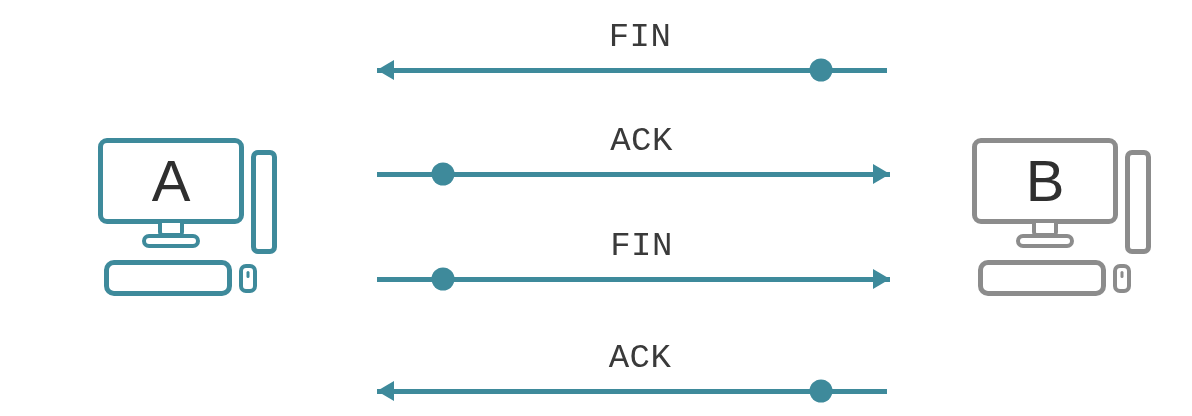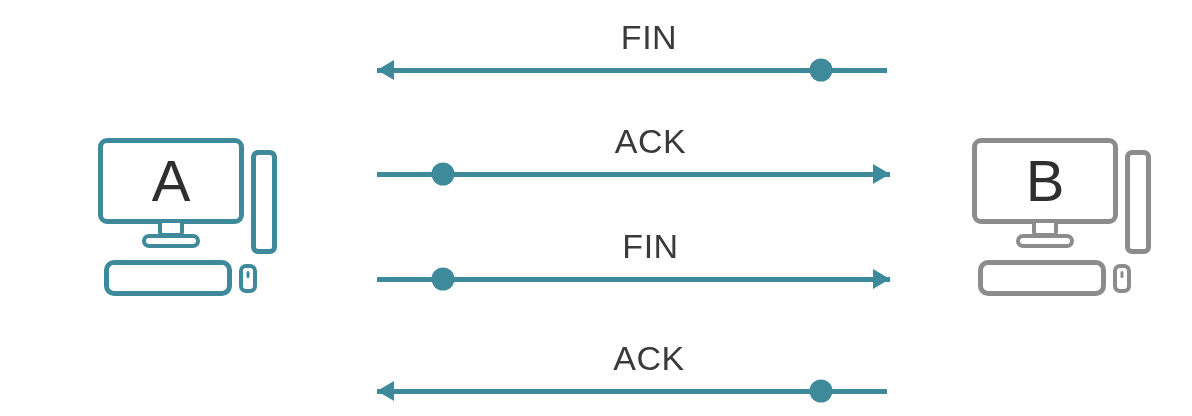--- a/index.html
+++ b/index.html
@@ -117,28 +117,29 @@
     background: currentColor;
   }
 
   
   .msg-row {
     position: absolute;
     height: 70px;
   }
   .msg-label {
     position: absolute;
-    left: 17px;
+    left: 8px;
     top: 0;
     width: 100%;
     text-align: center;
     font-size: 34px;
     line-height: 1;
     color: #3a3a3a;
     letter-spacing: 0.5px;
+    font-family: Liberation Mono, monospace;
   }
   .msg-line {
     position: absolute;
     left: 0;
     top: 48px;
     width: 100%;
     height: 5px;
     background: currentColor;
   }
   .arrow-head {

